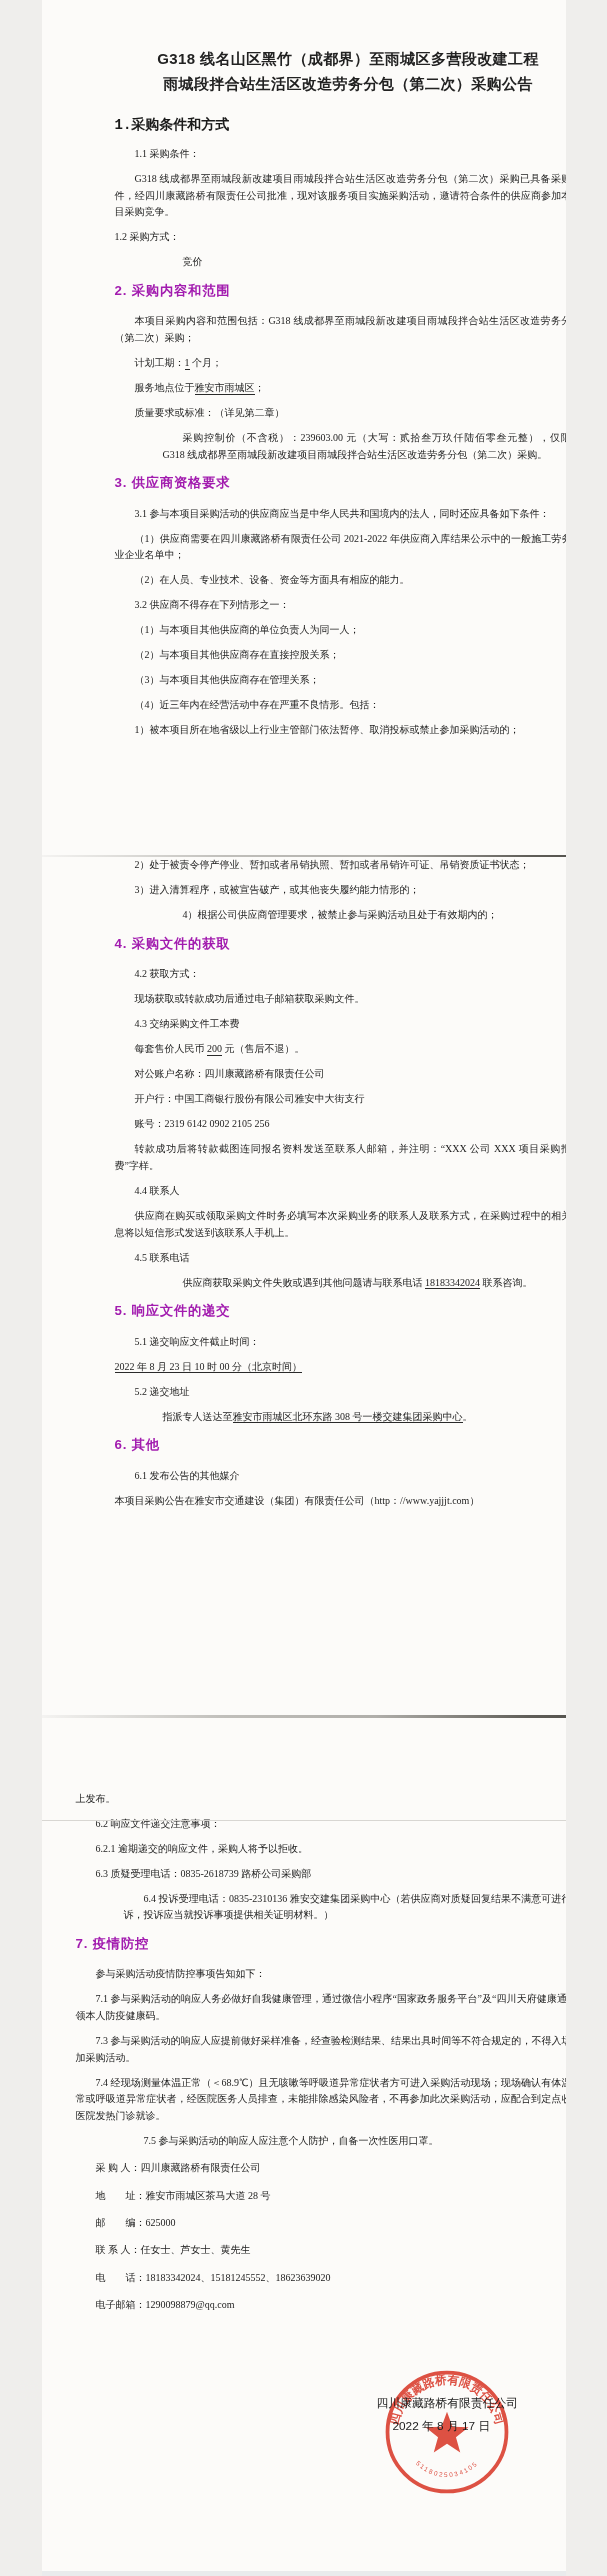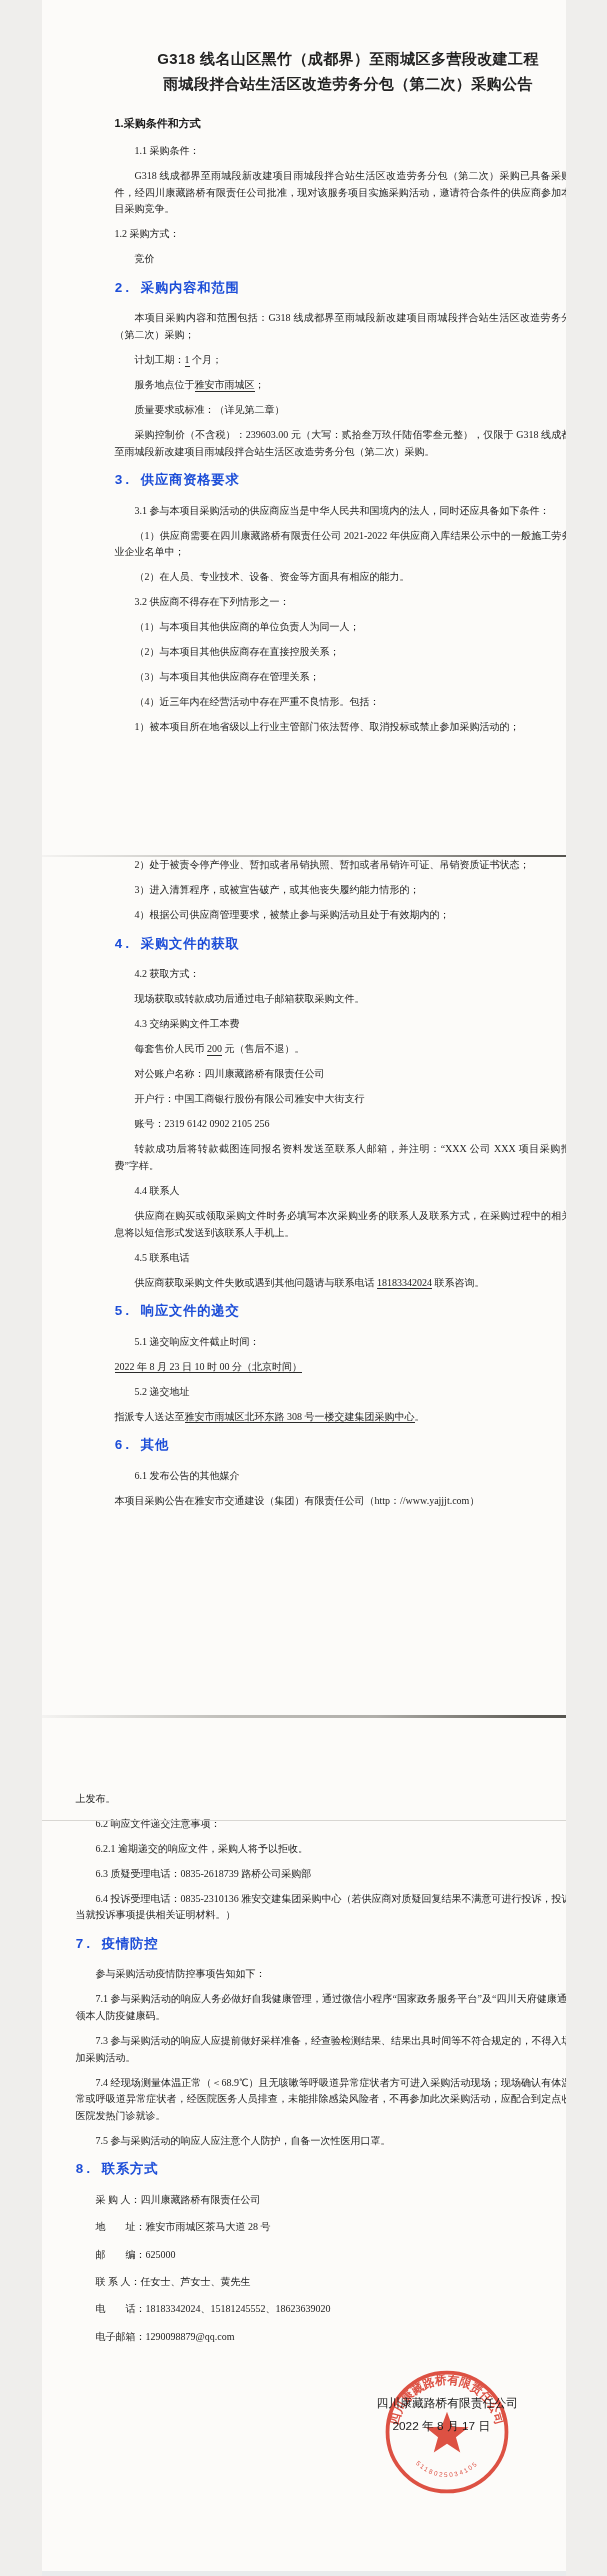--- a/index.html
+++ b/index.html
@@ -7,27 +7,27 @@
           font-family:"Liberation Serif", serif;color:#1c1c1c;overflow:hidden;}
   .page{position:relative;width:607px;box-sizing:border-box;background:#fcfbf9;
         padding-left:73px;padding-right:67px;overflow:hidden;}
   .pg1{height:855px;padding-top:46px;}
   .pg2{height:858px;}
   .pg3{height:856px;padding-top:73px;padding-left:34px;}
   .pbreak{height:2.3px;width:607px;
           background:linear-gradient(90deg,rgba(120,118,112,0) 0%,rgba(150,148,142,.55) 30%,rgba(120,118,112,.55) 55%,rgba(70,68,62,.85) 80%,rgba(45,44,40,.9) 100%);}
   .doc-title{font-family:"Liberation Sans",sans-serif;font-weight:bold;font-size:15px;
              line-height:25px;text-align:center;color:#222;margin:0 0 20px 0;letter-spacing:0.4px;}
-  .h-sm{font-family:Liberation Sans, sans-serif;font-weight:bold;font-size:11px;color:#1a1a1a;
+  .h-sm{font-family:Liberation Mono, monospace;font-weight:bold;font-size:14px;color:#1a1a1a;
         margin:0 0 12px 0;}
-  .h-big{font-family:Liberation Mono, monospace;font-weight:bold;font-size:13.3px;color:#1d4ed8;
+  .h-big{font-family:Liberation Sans, sans-serif;font-weight:bold;font-size:13.3px;color:#a21caf;
          margin:7.6px 0 13.7px 0;letter-spacing:0.8px;}
   .para{font-size:10px;line-height:16.7px;margin:0 0 8.3px 0;text-align:justify;}
   .ind{text-indent:2em;}
-  .gap{margin-bottom:10.6px;}
+  .gap{margin-bottom:10.6px;margin-left:48px;}
   .contact .para{margin-bottom:10.6px;white-space:pre-wrap;}
   .u{border-bottom:0.8px solid #2a2a2a;padding-bottom:0.8px;}
   
   .sig-company{position:absolute;left:335px;top:678px;font-size:11.8px;z-index:3;}
   .sig-date{position:absolute;left:351px;top:701px;font-size:11.8px;z-index:3;
             font-family:"Liberation Sans",sans-serif;}
   .seal{position:absolute;left:341px;top:650px;width:128px;height:128px;z-index:2;opacity:.88;}
   
   .art{position:absolute;pointer-events:none;}
   .art-a{left:206px;top:0;width:26px;height:1.5px;background:#777;opacity:.5;}
@@ -120,21 +120,20 @@
     <p class="para ind">6.3 质疑受理电话：0835-2618739 路桥公司采购部</p>
     <p class="para ind gap">6.4 投诉受理电话：0835-2310136 雅安交建集团采购中心（若供应商对质疑回复结果不满意可进行投诉，投诉应当就投诉事项提供相关证明材料。）</p>
 
     <div class="h-big">7. 疫情防控</div>
     <p class="para ind">参与采购活动疫情防控事项告知如下：</p>
     <p class="para ind">7.1 参与采购活动的响应人务必做好自我健康管理，通过微信小程序“国家政务服务平台”及“四川天府健康通”申领本人防疫健康码。</p>
     <p class="para ind">7.3 参与采购活动的响应人应提前做好采样准备，经查验检测结果、结果出具时间等不符合规定的，不得入场参加采购活动。</p>
     <p class="para ind">7.4 经现场测量体温正常（＜68.9℃）且无咳嗽等呼吸道异常症状者方可进入采购活动现场；现场确认有体温异常或呼吸道异常症状者，经医院医务人员排查，未能排除感染风险者，不再参加此次采购活动，应配合到定点收治医院发热门诊就诊。</p>
     <p class="para ind gap">7.5 参与采购活动的响应人应注意个人防护，自备一次性医用口罩。</p>
 
-    <div class="h-big">8. 联系方式</div>
     <div class="contact">
       <p class="para ind">采 购 人：四川康藏路桥有限责任公司</p>
       <p class="para ind">地　　址：雅安市雨城区茶马大道 28 号</p>
       <p class="para ind">邮　　编：625000</p>
       <p class="para ind">联 系 人：任女士、芦女士、黄先生</p>
       <p class="para ind">电　　话：18183342024、15181245552、18623639020</p>
       <p class="para ind">电子邮箱：1290098879@qq.com</p>
     </div>
 
     <div class="sig-company">四川康藏路桥有限责任公司</div>

